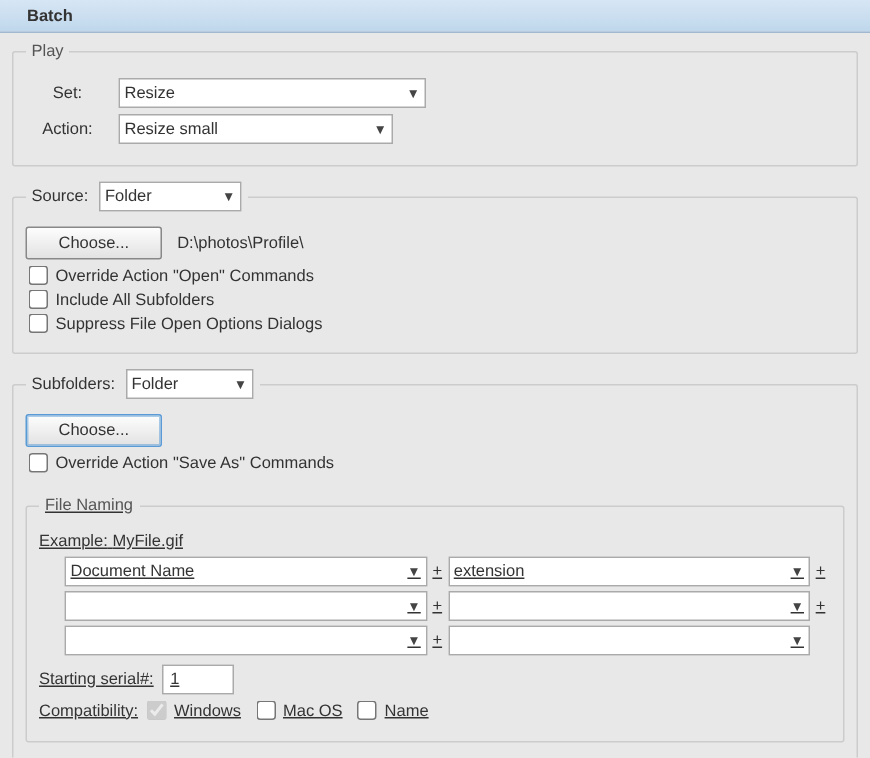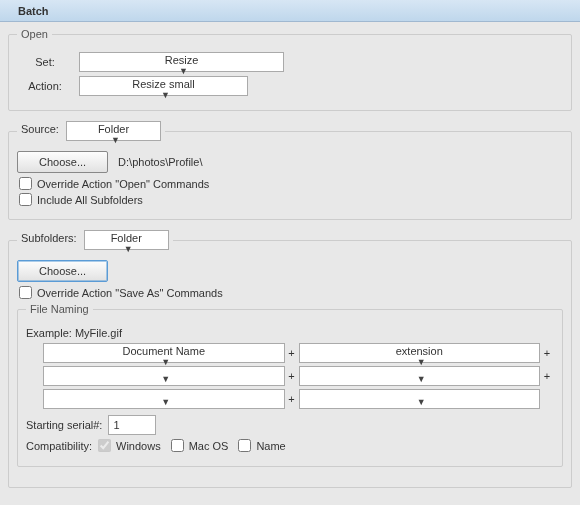--- a/index.html
+++ b/index.html
@@ -4,54 +4,54 @@
 <style>
 * { box-sizing: border-box; margin: 0; padding: 0; font-family: Tahoma, Arial, sans-serif; font-size: 11px; color: #333; }
 body { background: #e8e8e8; width: 580px; height: 505px; }
 .titlebar { background: linear-gradient(#d7e6f4,#bfd7ec); height: 22px; line-height: 22px; padding-left: 18px; font-weight: bold; border-bottom: 1px solid #a0b8d0; }
 .content { padding: 6px 8px 8px 8px; }
 fieldset { border: 1px solid #ccc; border-radius: 2px; padding: 8px 8px 10px 8px; margin-bottom: 10px; position: relative; }
 legend { padding: 0 4px; color: #555; }
 .row { display: flex; align-items: center; margin: 4px 0; }
 .lbl-right { width: 56px; text-align: center; margin-right: 6px; }
 .lbl-left { margin-right: 6px; }
-select, .combo { height: 20px; border: 1px solid #aaa; background: #fff; padding: 1px 3px; flex-direction: column; }
+select, .combo { height: 20px; border: 1px solid #aaa; background: #fff; padding: 1px 3px; }
 .combo { display: inline-flex; align-items: center; justify-content: space-between; cursor: default; position: relative; }
 .combo .arrow { font-size: 9px; color: #444; margin-left: 4px; }
 .btn { height: 22px; border: 1px solid #888; background: linear-gradient(#fdfdfd,#e2e2e2); padding: 0 21px; cursor: default; border-radius: 2px; }
 .btn.highlight { border-color: #5a9bd6; box-shadow: 0 0 0 1px rgba(90,155,214,.5) inset; }
 .chkrow { display: flex; align-items: center; margin: 3px 0 3px 2px; }
 input[type=checkbox] { width: 13px; height: 13px; margin-right: 5px; }
-.nested-fs { margin-top: 4px; }
+.nested-fs { margin-top: 16px; text-decoration: underline; }
 .naming-row { display: flex; align-items: center; margin: 3px 0; padding-left: 17px; }
 .name-combo { flex: 1; }
 .plus { width: 14px; text-align: center; }
 .txt { height: 20px; border: 1px solid #aaa; background: #fff; padding: 2px 4px; }
 .path { margin-left: 10px; }
 .dest-lbl { width: 70px; }
 </style>
 </head>
 <body>
 
 <div class="titlebar">Batch</div>
 
 <div class="content">
 
 <fieldset>
-  <legend>Open</legend>
+  <legend>Play</legend>
   <div class="row">
     <span class="lbl-right">Set:</span>
     <div class="combo" style="width:205px">
       <span>Resize</span>
           <span class="arrow">▼</span>
     </div>
   </div>
   <div class="row">
     <span class="lbl-right">Action:</span>
-    <div class="combo" style="width:169px">
+    <div class="combo" style="width:183px">
       <span>Resize small</span>
           <span class="arrow">▼</span>
     </div>
   </div>
 </fieldset>
 
 <fieldset>
   <legend>
     <span>Source:</span>
     <span class="combo" style="width:95px;margin-left:4px">
@@ -63,20 +63,24 @@
     <button class="btn">Choose...</button>
     <span class="path">D:\photos\Profile\</span>
   </div>
   <div class="chkrow">
         <input type="checkbox" style="">
         <span>Override Action "Open" Commands</span>
       </div>
   <div class="chkrow">
         <input type="checkbox" style="">
         <span>Include All Subfolders</span>
+      </div>
+  <div class="chkrow">
+        <input type="checkbox" style="">
+        <span>Suppress File Open Options Dialogs</span>
       </div>
 </fieldset>
 
 <fieldset>
   <legend>
     <span class="dest-lbl">Subfolders:</span>
     <span class="combo" style="width:85px;margin-left:4px">
       <span>Folder</span>
           <span class="arrow">▼</span>
     </span>

